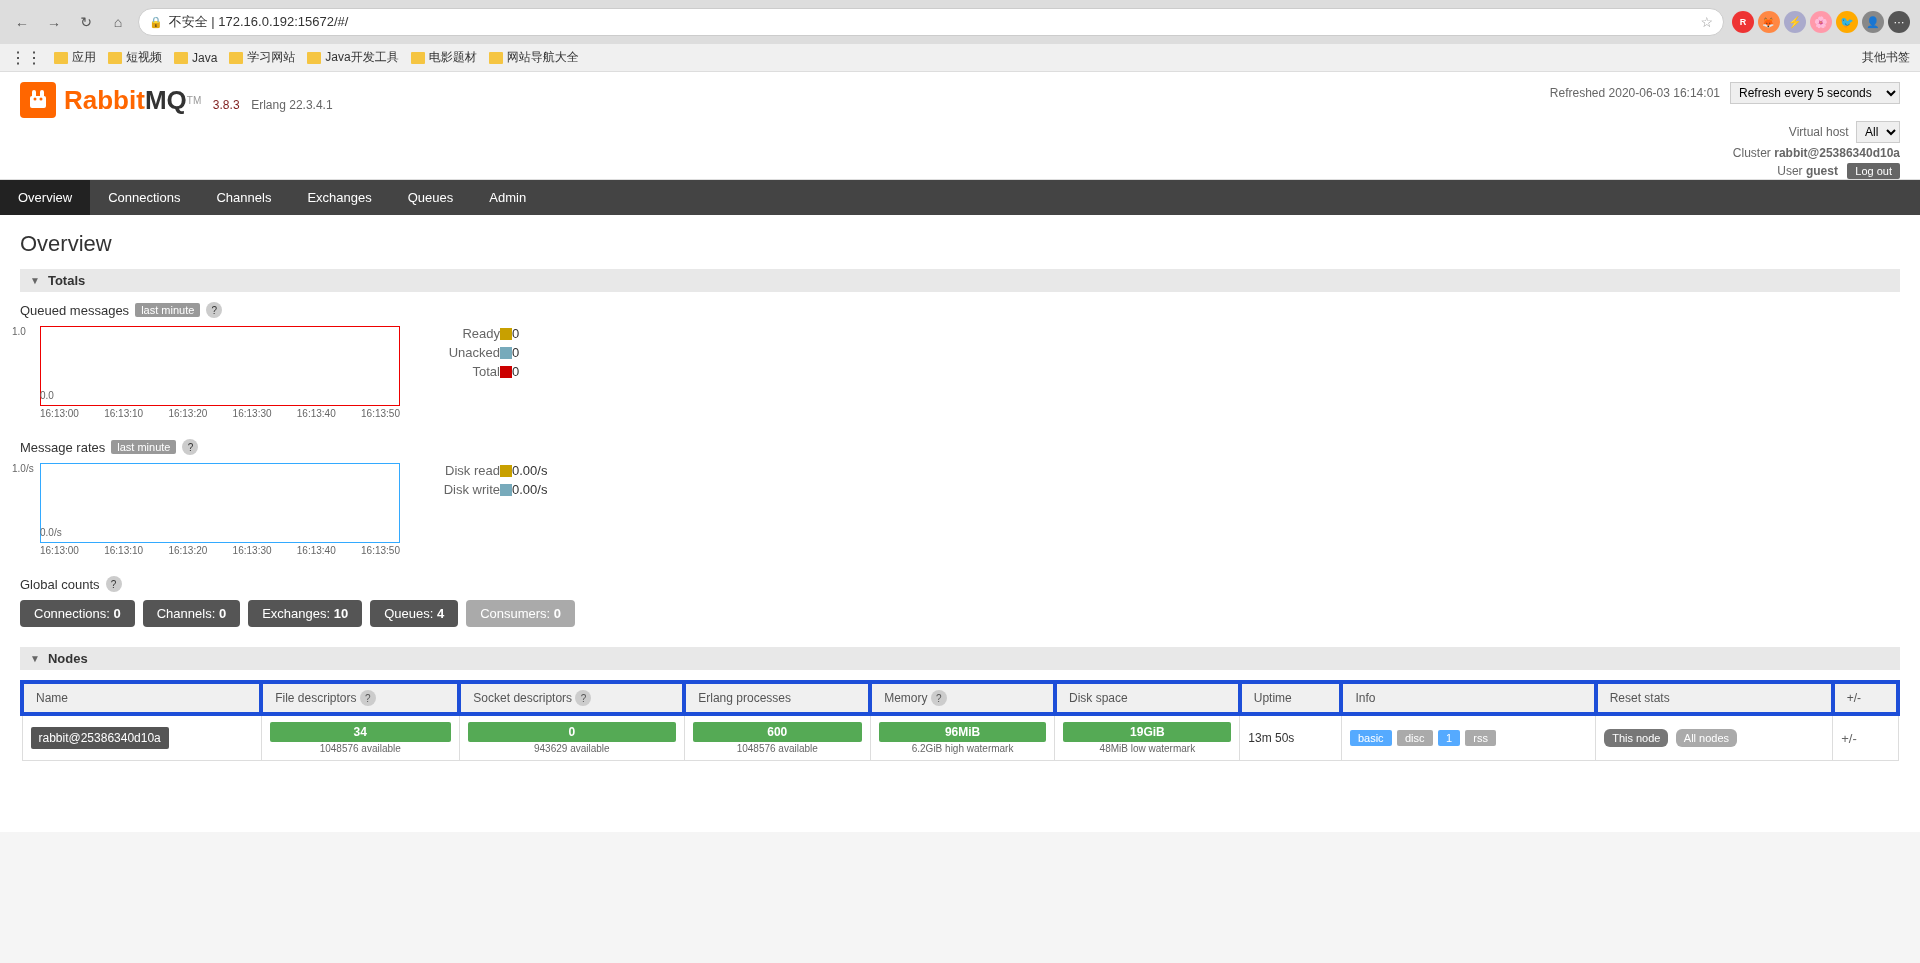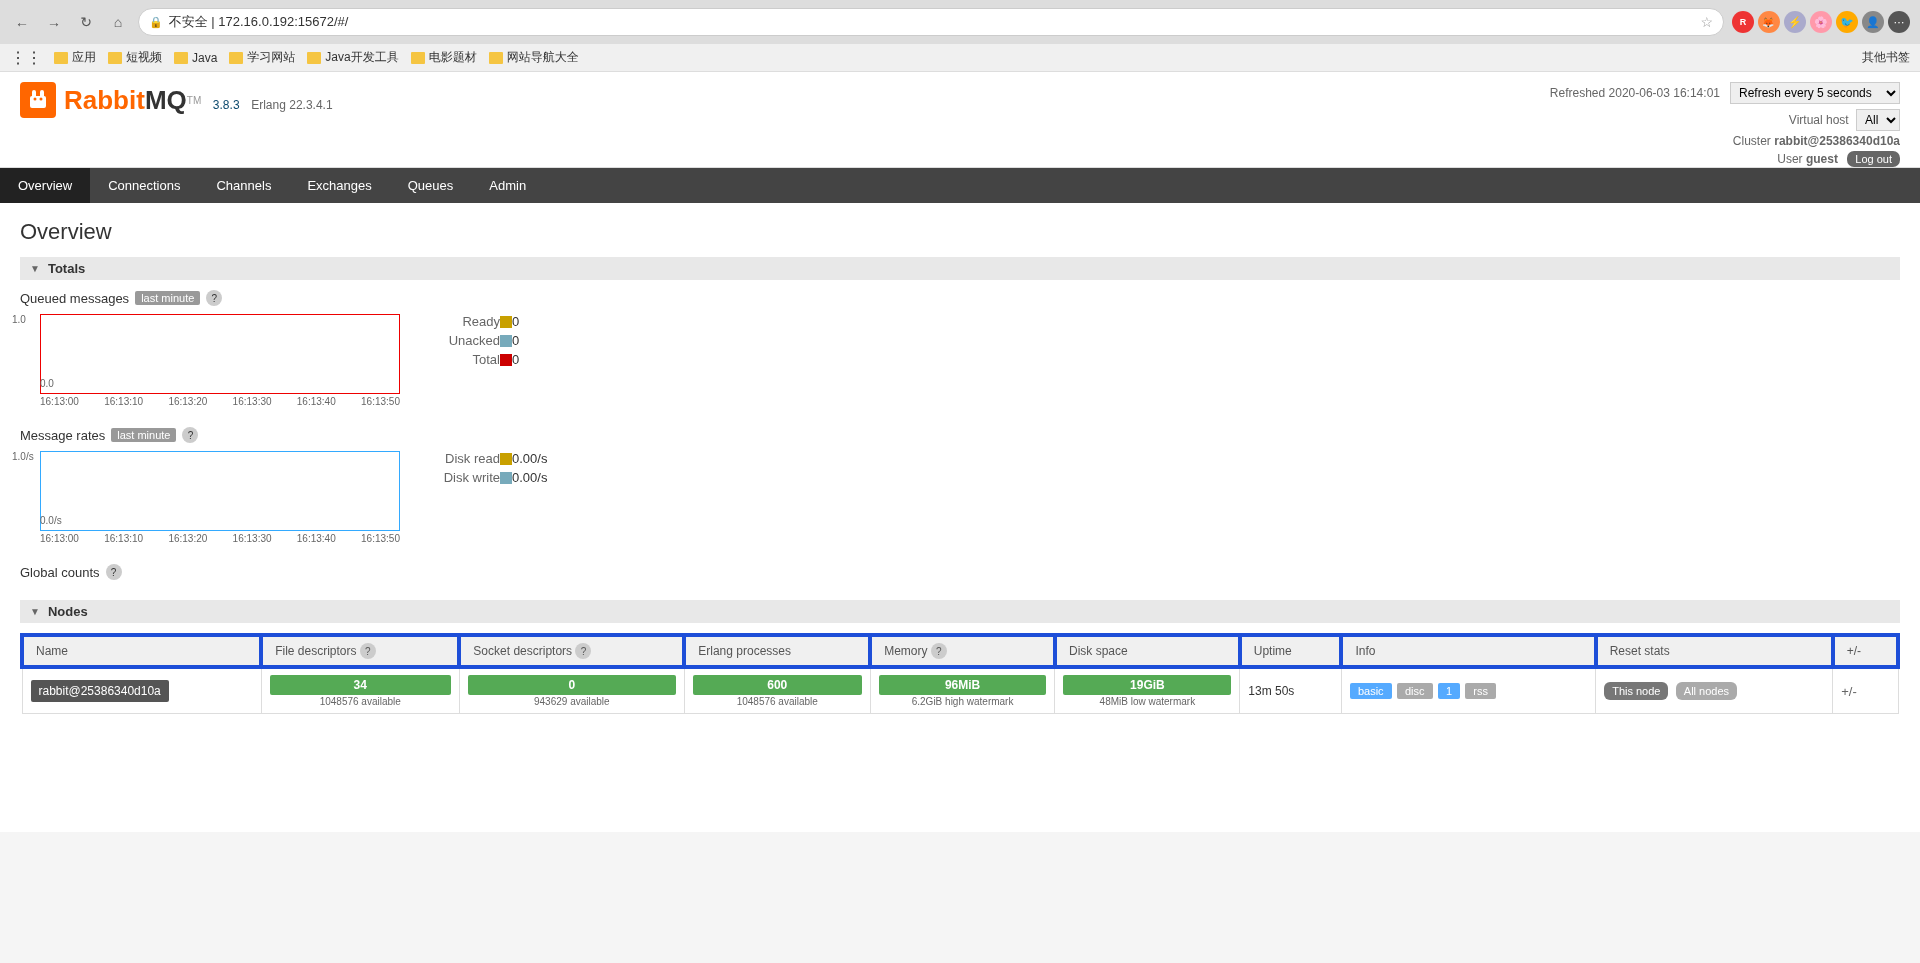--- a/index.html
+++ b/index.html
@@ -161,51 +161,51 @@
         <svg viewBox="0 0 24 24">
           <rect x="4" y="8" width="16" height="12" rx="2"></rect>
           <rect x="6" y="2" width="4" height="8" rx="2"></rect>
           <rect x="14" y="2" width="4" height="8" rx="2"></rect>
           <circle cx="9" cy="11" r="1.5" fill="#f60"></circle>
           <circle cx="15" cy="11" r="1.5" fill="#f60"></circle>
         </svg>
       </div>
       <div>
         <span style="font-size:26px; font-weight:bold; color:#f60;">Rabbit</span><span style="font-size:26px; font-weight:bold; color:#333;">MQ</span><sup style="font-size:10px; color:#999;">TM</sup>
-        <span style="font-size:12px; color:#0c4a6e; margin-left:8px;margin-top:22px;">3.8.3</span>
+        <span style="font-size:12px; color:#7f1d1d; margin-left:8px;margin-top:22px;">3.8.3</span>
         <span style="font-size:12px; color:#666; margin-left:8px;">Erlang 22.3.4.1</span>
       </div>
     </div>
 
     <div class="top-right">
       <div>
         <span>Refreshed</span>
         <span>2020-06-03 16:14:01</span>
         &nbsp;
         <select style="padding:2px 4px; font-size:12px; border:1px solid #ccc;">
           <option>Refresh every 5 seconds</option>
           <option>Refresh every 10 seconds</option>
           <option>Refresh every 30 seconds</option>
           <option>No refresh</option>
         </select>
       </div>
-      <div style="margin-top:5px;">
+      <div style="margin-top:17px;">
         <span>Virtual host</span>
         <select style="padding:2px 4px; font-size:12px; border:1px solid #ccc; margin-left:4px;">
           <option>All</option>
         </select>
       </div>
       <div style="margin-top:3px;">
         <span>Cluster</span>
         <strong>rabbit@25386340d10a</strong>
       </div>
       <div style="margin-top:3px;">
         <span>User</span>
         <strong>guest</strong>
-        <button class="logout-btn" style="margin-left:6px;border-radius:7px;">Log out</button>
+        <button class="logout-btn" style="margin-left:6px;">Log out</button>
       </div>
     </div>
   </div>
 
   <div class="nav-bar">
     <a class="nav-item active">Overview</a>
     <a class="nav-item">Connections</a>
     <a class="nav-item">Channels</a>
     <a class="nav-item">Exchanges</a>
     <a class="nav-item">Queues</a>
@@ -292,20 +292,27 @@
             <span class="stats-value">0.00/s</span>
           </div>
         </div>
       </div>
     </div>
 
     <div class="global-counts">
       <div class="global-counts-title">
         <span>Global counts</span>
         <span class="help-icon">?</span>
+      </div>
+      <div class="count-badges">
+        <div class="count-badge">Connections: <strong>0</strong></div>
+        <div class="count-badge">Channels: <strong>0</strong></div>
+        <div class="count-badge">Exchanges: <strong>10</strong></div>
+        <div class="count-badge">Queues: <strong>4</strong></div>
+        <div class="count-badge count-badge-light">Consumers: <strong>0</strong></div>
       </div>
     </div>
 
     <div class="nodes-section">
       <div class="section-header">
         <span class="arrow">▼</span>
         <span class="section-title">Nodes</span>
       </div>
       <table class="nodes-table">
         <thead>

